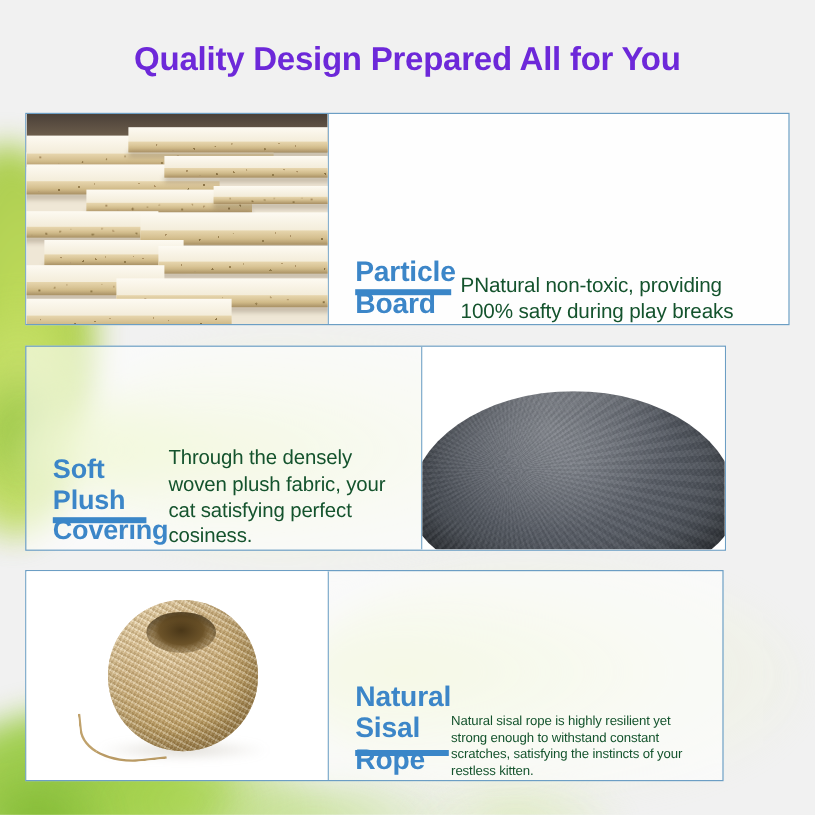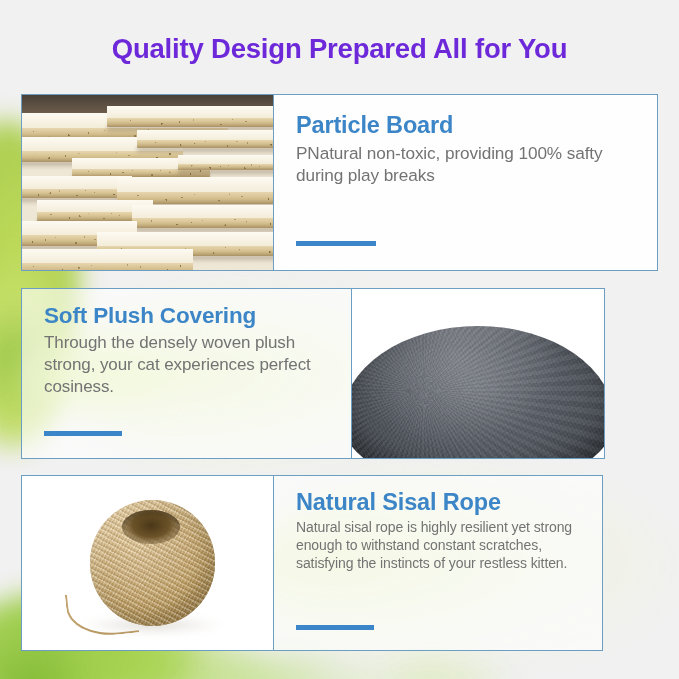--- a/index.html
+++ b/index.html
@@ -101,44 +101,45 @@
   }
   .panel.p2 .panel-media { flex:0 0 253px; border-left:1.4px solid #6c9ec4; }
   .panel.p1 .panel-media,
   .panel.p3 .panel-media { border-right:1.4px solid #6c9ec4; }
 
   .panel-body {
     flex:1 1 auto;
     position:relative;
     padding:17px 22px 0 22px;
     display:flex;
-    flex-direction:column;
+    flex-direction:row;
+    align-items:flex-end;
   }
   .panel.p2 .panel-body { padding:14px 20px 0 22px; }
   .panel.p3 .panel-body { padding:13px 22px 0 22px; }
 
   .feature-title {
     color:#3c86c8;
     font-weight:bold;
     font-size:23.5px;
     letter-spacing:-0.15px;
     line-height:1.12;
     margin-bottom:4px;
   }
   .panel.p2 .feature-title { font-size:22.5px; }
 
   .feature-desc {
-    color:#737373;
+    color:#14532d;
     font-size:17.2px;
     line-height:1.28;
     max-width:345px;
     letter-spacing:-0.1px;
   }
   .panel.p2 .feature-desc { font-size:17px; max-width:330px; }
-  .panel.p3 .feature-desc { font-size:14px; max-width:352px; }
+  .panel.p3 .feature-desc { font-size:11px; max-width:352px; }
 
   .accent-bar {
     position:absolute;
     left:22px;
     bottom:24px;
     width:80px;
     height:5px;
     background:#3a86c8;
   }
   .panel.p2 .accent-bar { bottom:22px; width:78px; }
@@ -355,21 +356,21 @@
     <div class="panel-body">
       <div class="feature-title">Particle Board</div>
       <div class="feature-desc">PNatural non-toxic, providing 100% safty during play breaks</div>
       <div class="accent-bar"></div>
     </div>
   </div>
 
   <div class="panel p2">
     <div class="panel-body">
       <div class="feature-title">Soft Plush Covering</div>
-      <div class="feature-desc">Through the densely woven plush strong, your cat experiences perfect cosiness.</div>
+      <div class="feature-desc">Through the densely woven plush fabric, your cat satisfying perfect cosiness.</div>
       <div class="accent-bar"></div>
     </div>
     <div class="panel-media">
       <div class="plush-art">
         <div class="cast"></div>
         <div class="cushion">
             <div class="nap"></div>
           </div>
         <div class="rim"></div>
       </div>

